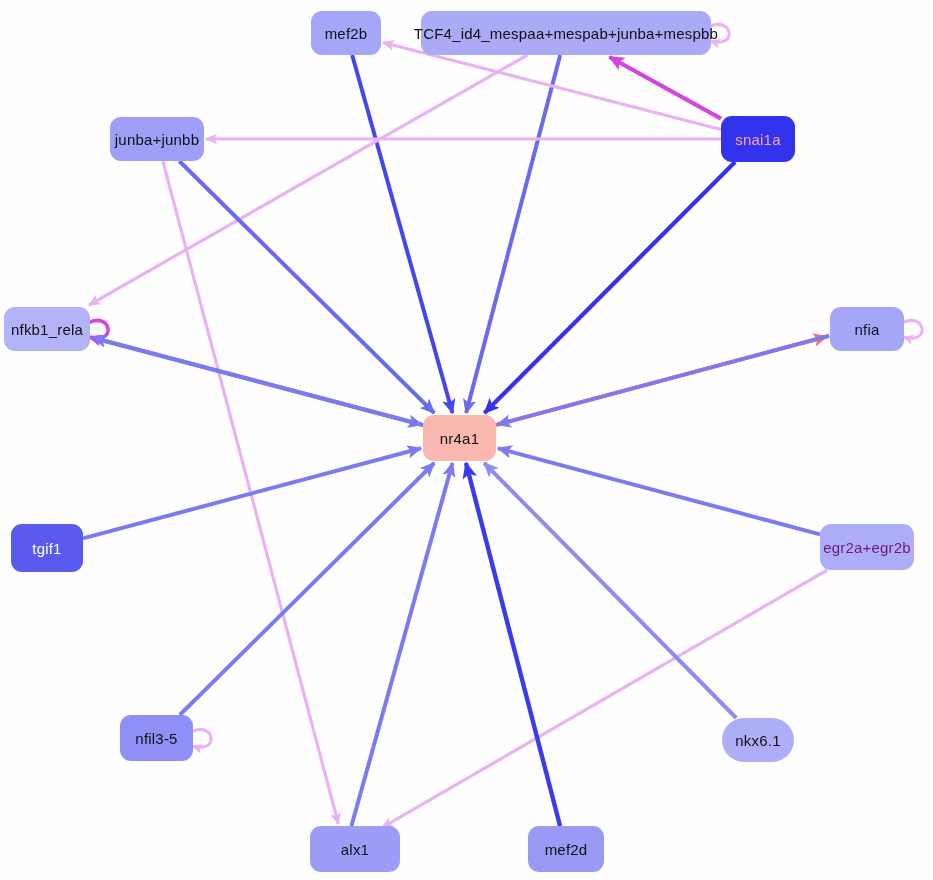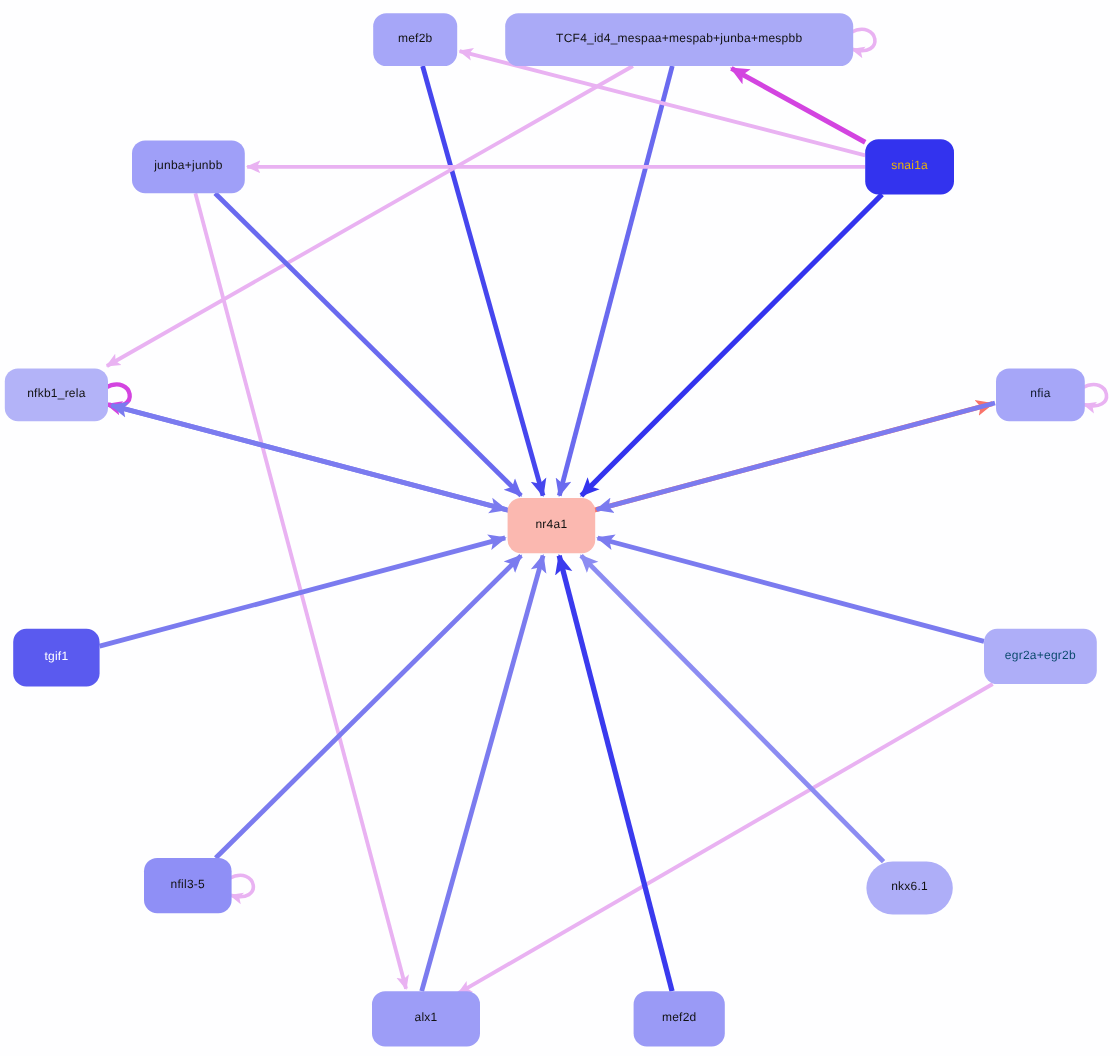--- a/index.html
+++ b/index.html
@@ -27,21 +27,21 @@
     height: 880px;
   }
   .node {
     position: absolute;
     box-sizing: border-box;
     border-radius: 11px;
     display: flex;
     align-items: center;
     justify-content: center;
     white-space: nowrap;
-    font-size: 10px;
+    font-size: 15px;
     line-height: 1;
     letter-spacing: 0.2px;
     color: #111111;
     z-index: 5;
     user-select: none;
   }
   .node.dark { color: #ffffff; }
 </style>
 </head>
 <body>
@@ -147,39 +147,39 @@
       <path d="M 351.4075425790754 826 L 452.5352798053528 463" fill="none" stroke="#7b7bef" stroke-width="4" stroke-linecap="butt" marker-end="url(#arw22)"></path>
       <path d="M 560.0401459854014 826 L 465.978102189781 463" fill="none" stroke="#3a3aee" stroke-width="4.4" stroke-linecap="butt" marker-end="url(#arw23)"></path>
     </svg>
   <div id="node-layer">
       <div class="node" style="left: 311px; top: 11px; width: 70px; height: 44px; background: rgb(166, 166, 248); color: rgb(17, 17, 17);">
         <span>mef2b</span>
       </div>
       <div class="node" style="left: 421px; top: 11px; width: 290px; height: 44px; background: rgb(170, 170, 247); color: rgb(17, 17, 17);">
         <span>TCF4_id4_mespaa+mespab+junba+mespbb</span>
       </div>
-      <div class="node dark" style="left: 721px; top: 116px; width: 74px; height: 46px; background: rgb(51, 51, 238); color: #eab308;">
+      <div class="node dark" style="left: 721px; top: 116px; width: 74px; height: 46px; background: rgb(51, 51, 238); color: #fca5a5;">
         <span>snai1a</span>
       </div>
       <div class="node" style="left: 110px; top: 117px; width: 94px; height: 44px; background: rgb(159, 159, 248); color: rgb(17, 17, 17);">
         <span>junba+junbb</span>
       </div>
       <div class="node" style="left: 4px; top: 307px; width: 86px; height: 44px; background: rgb(179, 179, 248); color: rgb(17, 17, 17);">
         <span>nfkb1_rela</span>
       </div>
       <div class="node" style="left: 830px; top: 307px; width: 74px; height: 44px; background: rgb(166, 166, 248); color: #0f172a;">
         <span>nfia</span>
       </div>
       <div class="node" style="left: 423px; top: 415px; width: 73px; height: 46px; background: rgb(251, 184, 176); color: rgb(17, 17, 17);">
         <span>nr4a1</span>
       </div>
       <div class="node dark" style="left: 11px; top: 524px; width: 72px; height: 48px; background: rgb(90, 90, 239); color: rgb(255, 255, 255);">
         <span>tgif1</span>
       </div>
-      <div class="node" style="left: 820px; top: 524px; width: 94px; height: 46px; background: rgb(174, 174, 248); color: #0c4a6e;">
+      <div class="node" style="left: 820px; top: 524px; width: 94px; height: 46px; background: rgb(174, 174, 248); color: #701a75;">
         <span>egr2a+egr2b</span>
       </div>
       <div class="node" style="left: 120px; top: 715px; width: 73px; height: 46px; background: rgb(143, 143, 246); color: rgb(17, 17, 17);">
         <span>nfil3-5</span>
       </div>
       <div class="node" style="left: 722px; top: 718px; width: 72px; height: 44px; background: rgb(174, 174, 248); color: rgb(17, 17, 17); border-radius: 22px;">
         <span>nkx6.1</span>
       </div>
       <div class="node" style="left: 310px; top: 826px; width: 90px; height: 46px; background: rgb(157, 157, 247); color: rgb(17, 17, 17);">
         <span>alx1</span>

